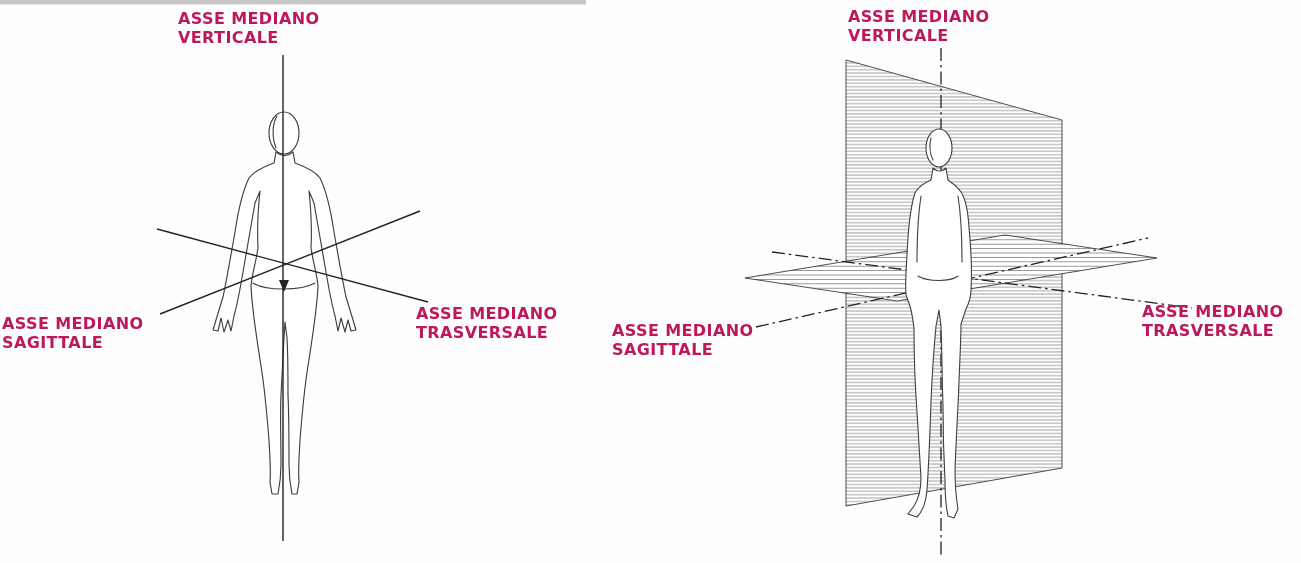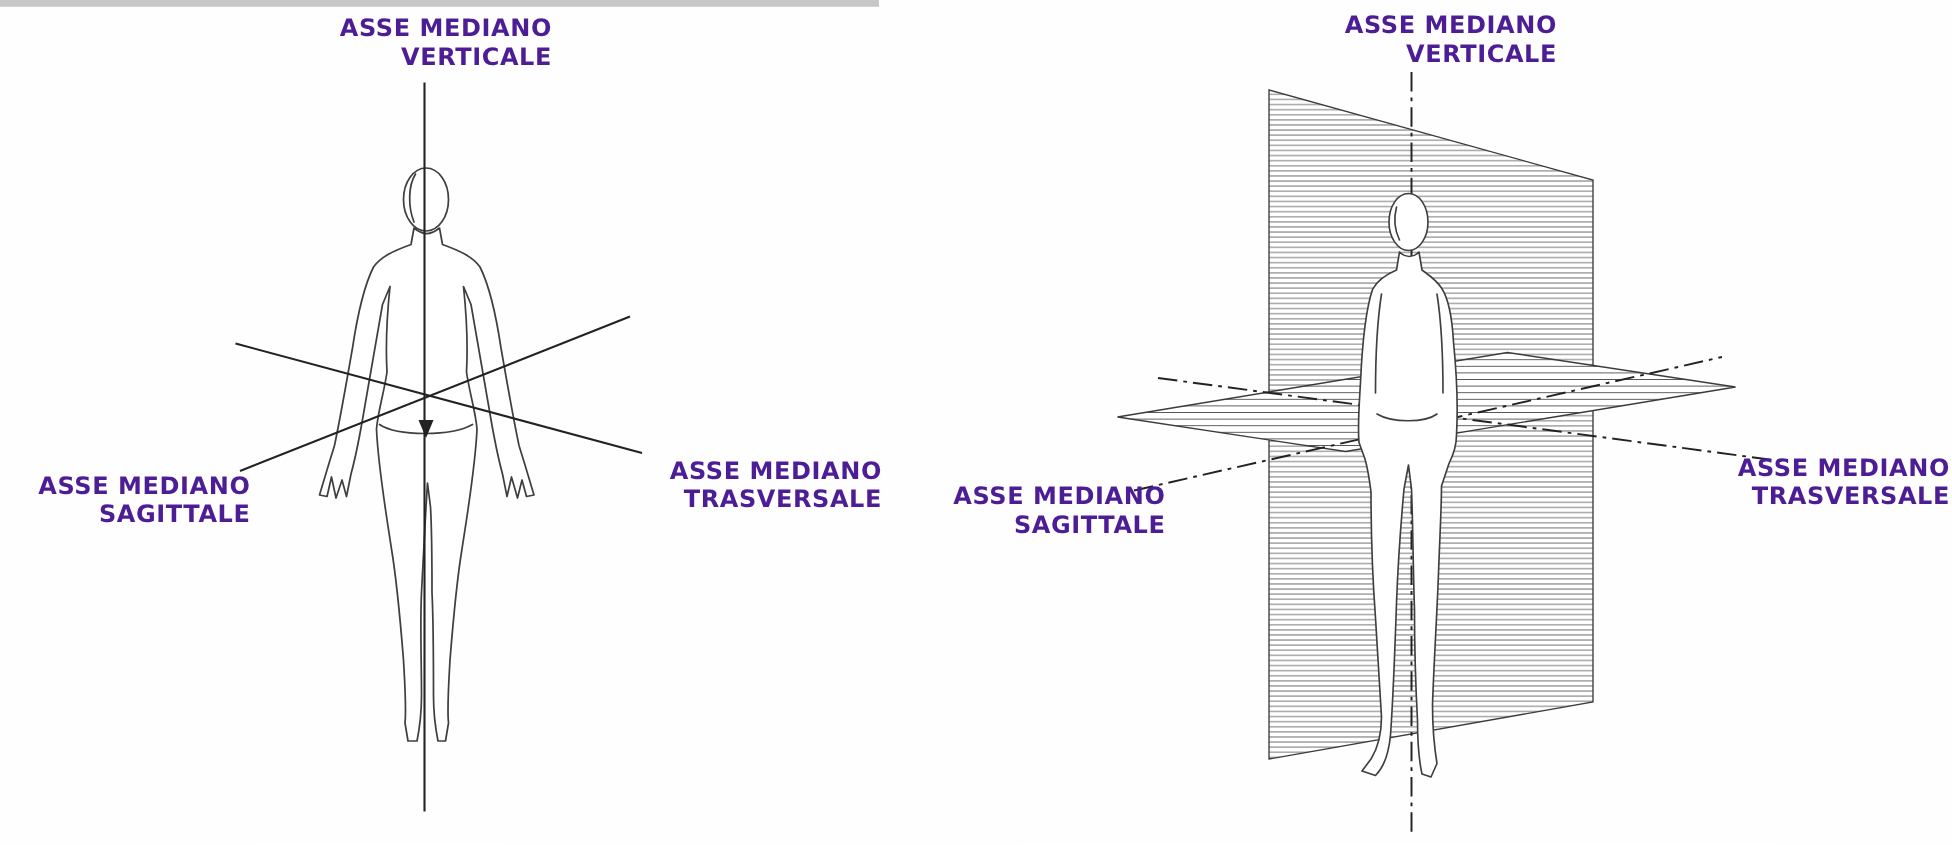--- a/index.html
+++ b/index.html
@@ -15,26 +15,26 @@
     overflow: hidden;
     font-family: "DejaVu Sans", "Liberation Sans", sans-serif;
   }
   svg.diagram-canvas {
     position: absolute;
     left: 0;
     top: 0;
   }
   .axis-label {
     position: absolute;
-    text-align: right;
+    text-align: left;
     font-weight: 700;
     font-size: 16px;
     line-height: 19px;
     letter-spacing: 0.4px;
-    color: #4c1d95;
+    color: #be185d;
     user-select: none;
   }
   .axis-label span { display: block; }
 </style>
 </head>
 <body>
 
 <div id="stage">
 
   <svg class="diagram-canvas" width="1301" height="563" viewBox="0 0 1301 563">

